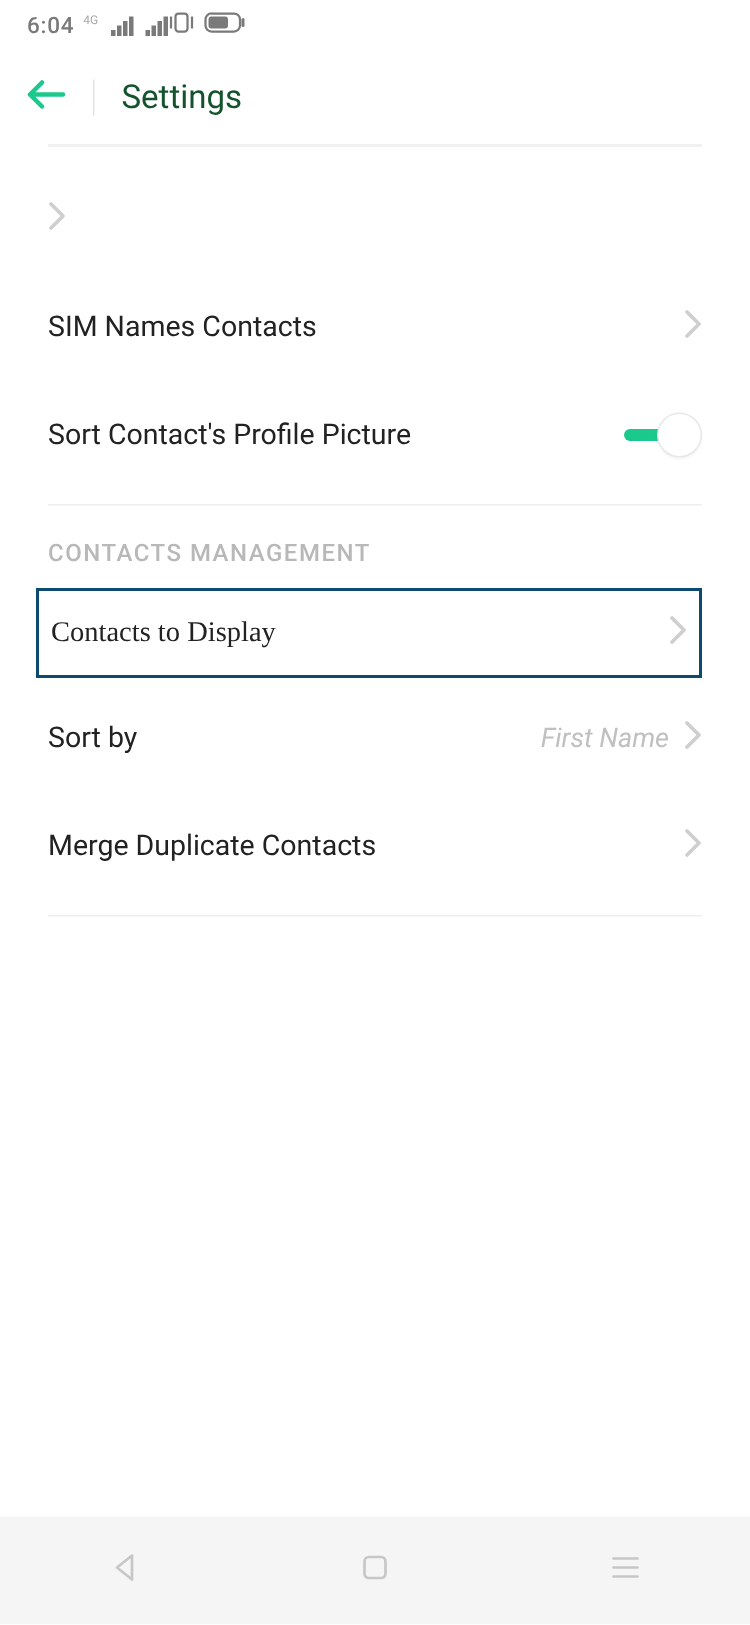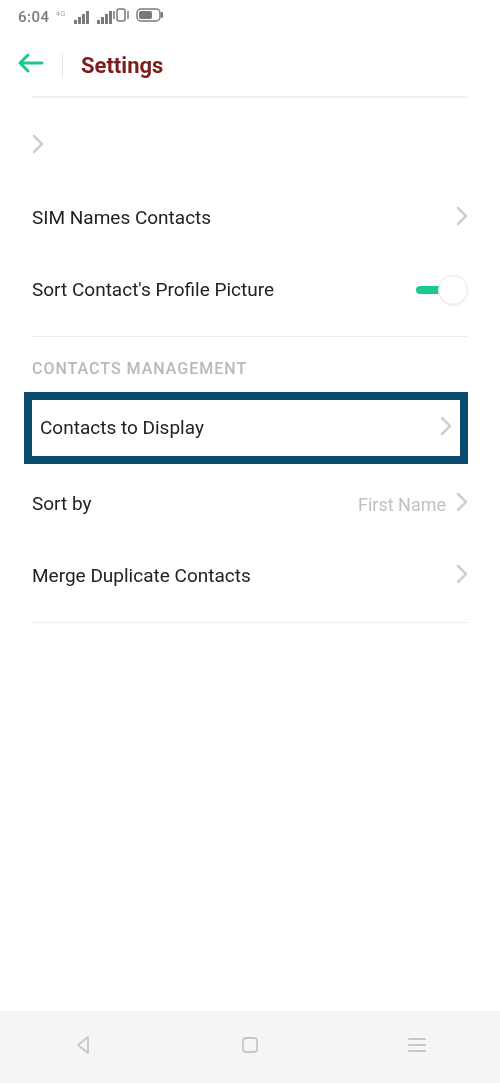--- a/index.html
+++ b/index.html
@@ -36,22 +36,22 @@
       gap: 18px;
     }
     .back-arrow { color: #1cc98c; }
     .header-divider {
       width: 1px;
       height: 24px;
       background: #e4e4e4;
     }
     .header-title {
       font-size: 22px;
-      font-weight: 700;
-      color: #7f1d1d;
+      font-weight: 400;
+      color: #14532d;
     }
 
     .content { padding: 0 0 0 0; }
     .hr-top {
       height: 2px;
       background: #f1f1f1;
       margin: 0 32px 12px 32px;
     }
 
     .list {
@@ -71,39 +71,41 @@
       max-width: 260px;
     }
     .row-right {
       display: flex;
       align-items: center;
       gap: 10px;
     }
     .row-value {
       font-size: 18px;
       color: #c0c0c0;
+      font-style: italic;
     }
     .chevron { color: #cfcfcf; }
 
     .section-divider {
       height: 1px;
       background: #ededed;
       margin: 10px 32px 22px 32px;
     }
     .section-header {
       padding: 0 36px 10px 32px;
       color: #b8b8b8;
       font-size: 16px;
       letter-spacing: 1px;
       font-weight: 500;
     }
 
     .highlight-box {
-      border: 8px solid #0c4a6e;
+      border: 2px solid #0c4a6e;
       margin: 4px 32px 4px 24px;
+      font-family: Liberation Serif, serif;
     }
     .highlight-box .row {
       padding: 14px 8px;
       min-height: 56px;
     }
 
     .toggle {
       position: relative;
       width: 52px;
       height: 30px;

